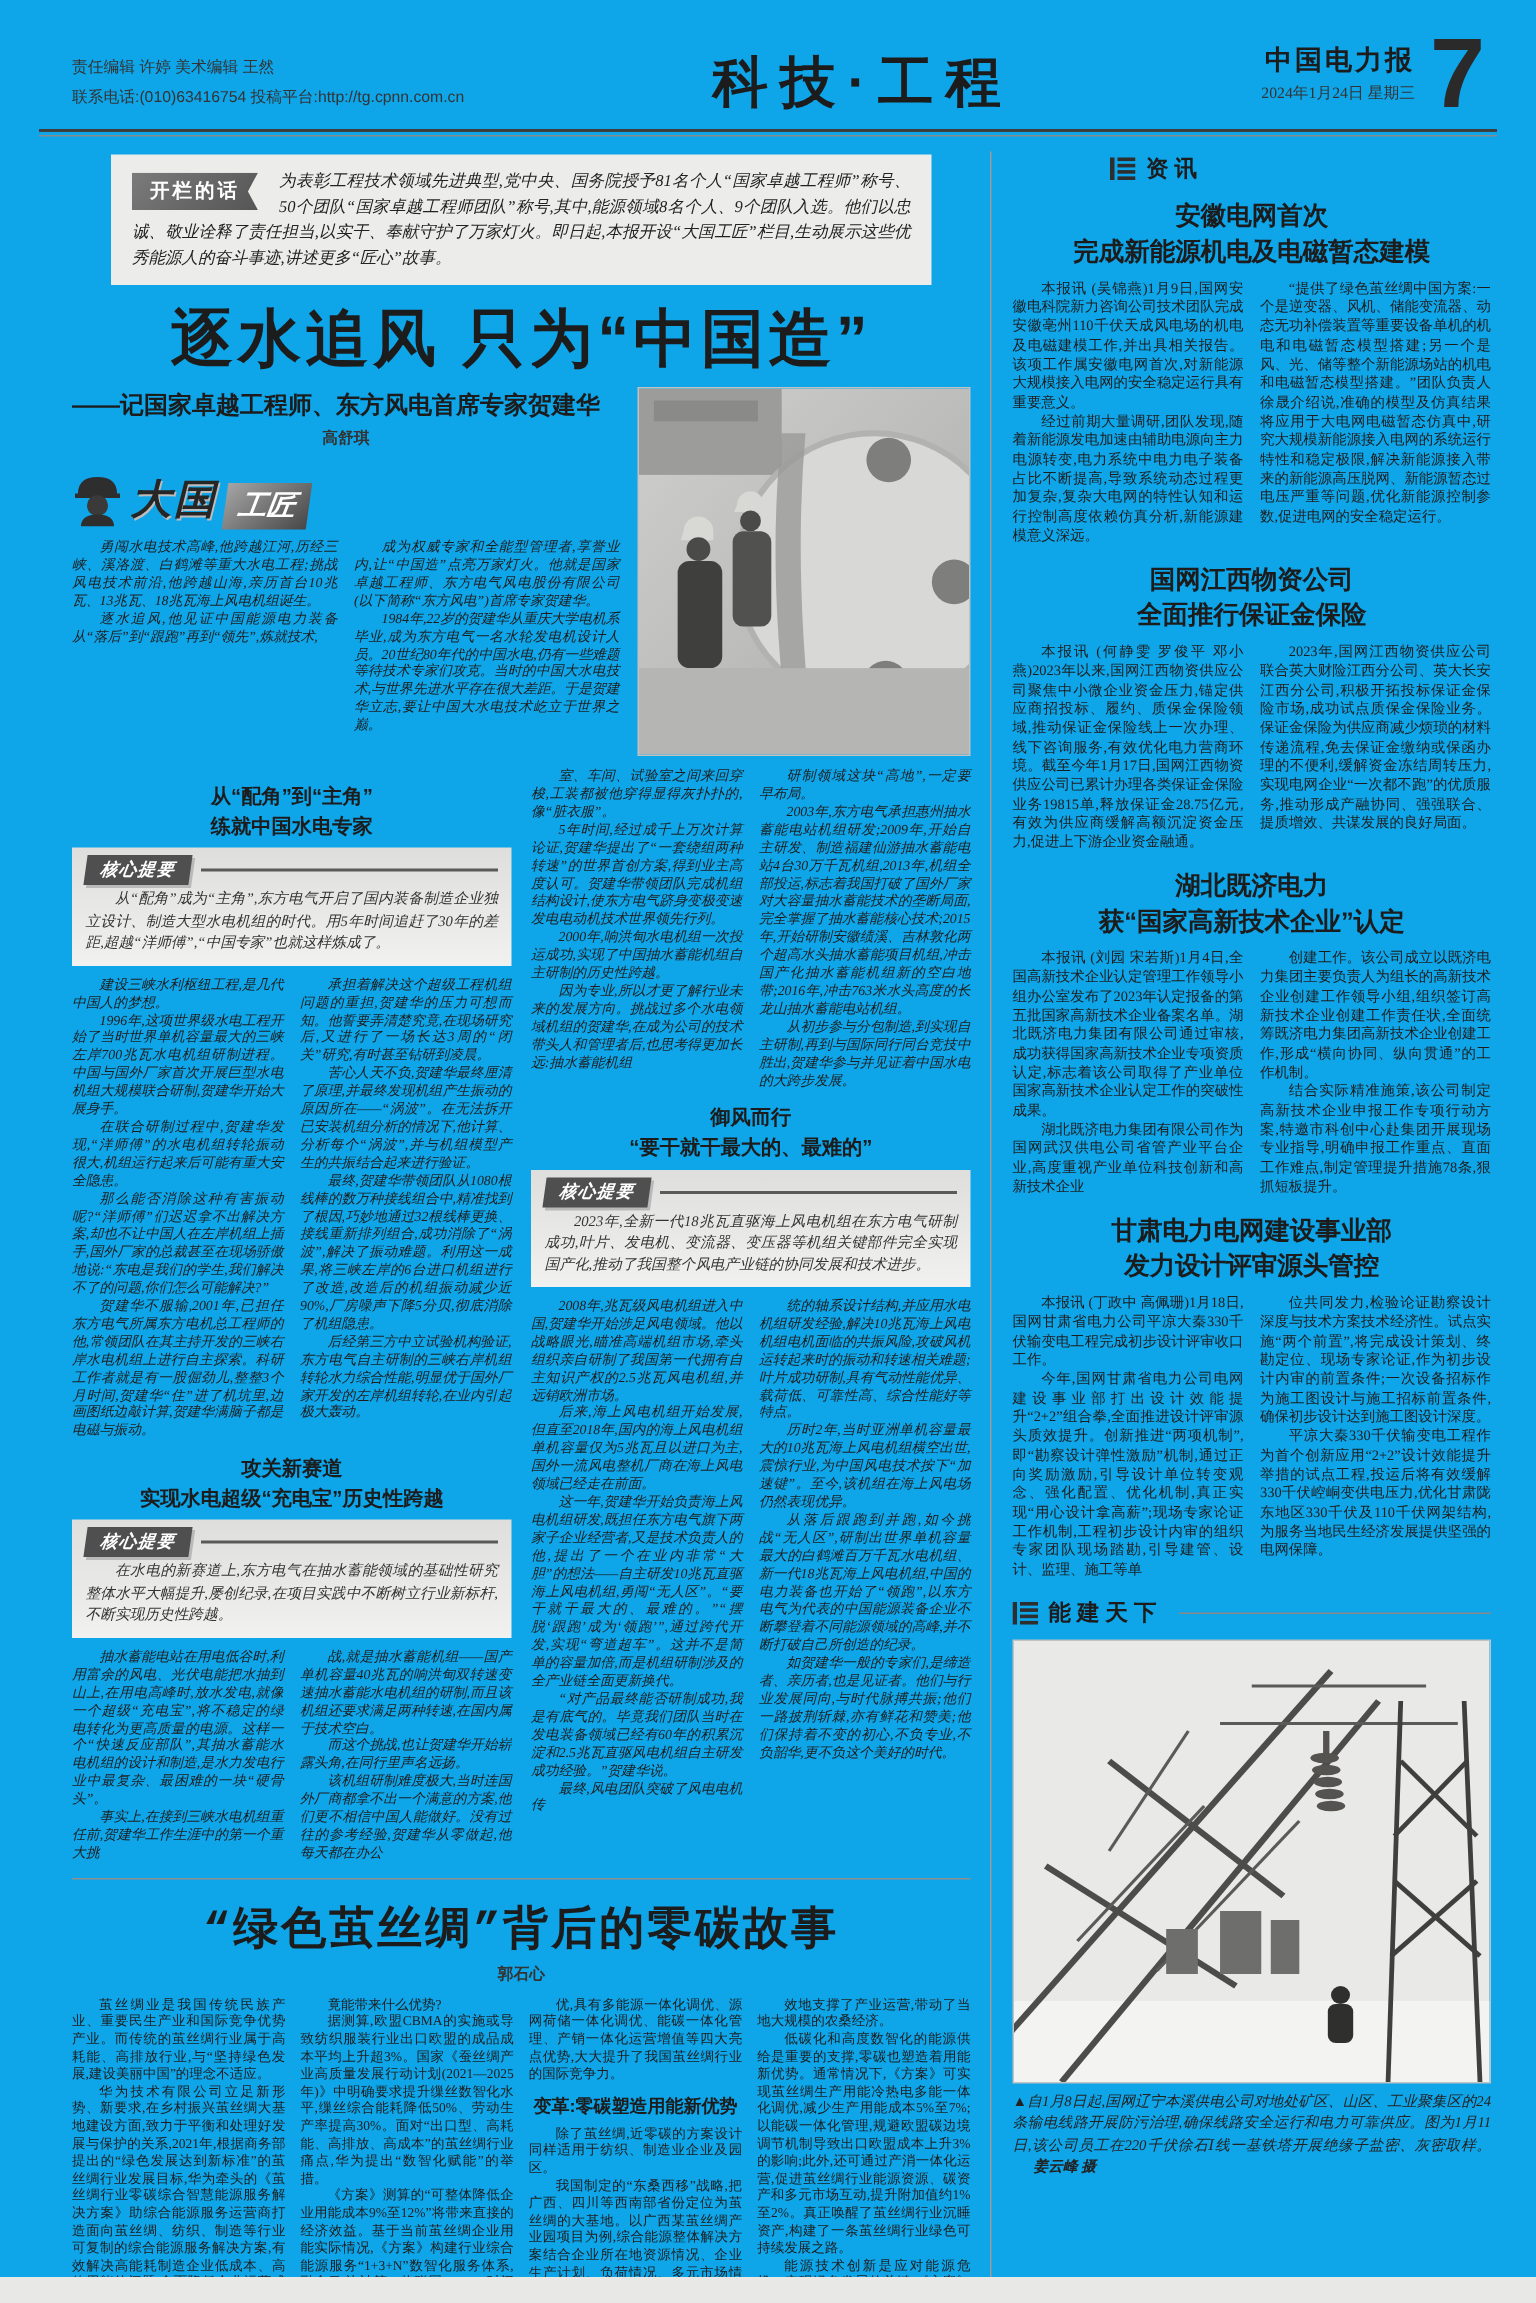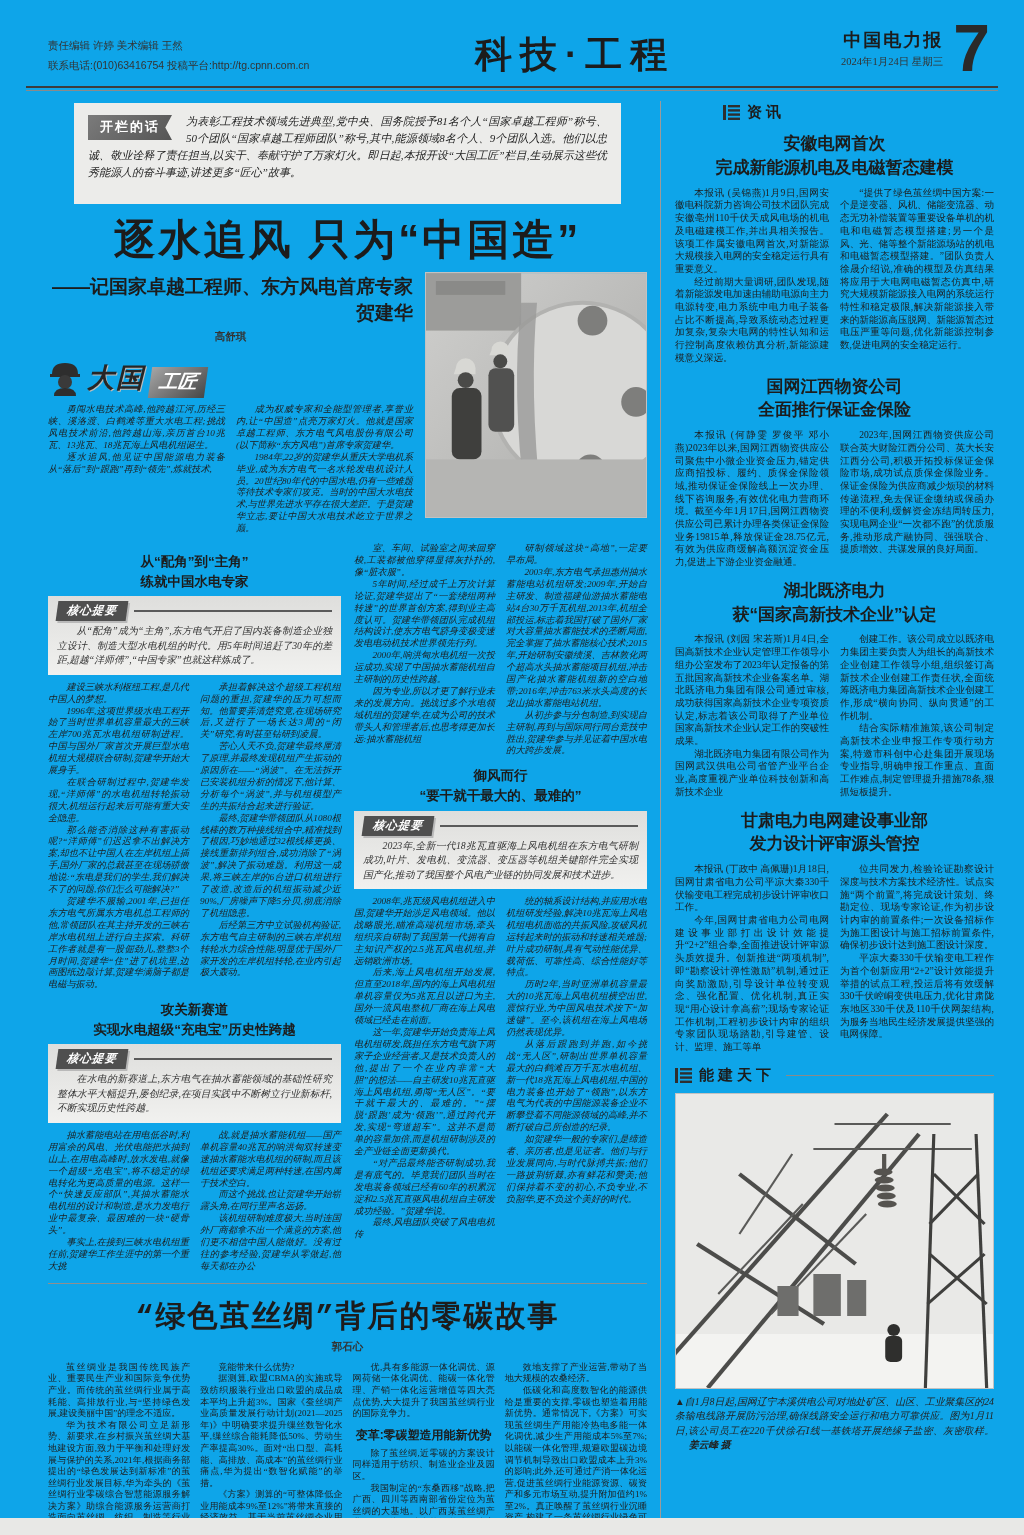--- a/index.html
+++ b/index.html
@@ -15,31 +15,31 @@
   .paper-name{font-size:18px;font-weight:bold;letter-spacing:2px;}
   .paper-date{font-size:10.5px;color:#333;margin-top:3px;}
   .page-num{font-size:66px;font-weight:bold;line-height:.85;color:#2a2a2a;font-family:"Liberation Sans",sans-serif;}
   .rule-thick{border-top:2px solid #3d3d3d;margin:4px 26px 0;}
   .rule-thin{border-top:1px solid #8a8a8a;margin:2px 26px 0;}
   
   .content{display:flex;margin:10px 30px 0 48px;}
   .main-col{width:612px;padding-right:13px;box-sizing:border-box;}
   .side-col{flex:1;border-left:1px solid #9b9b9b;padding-left:14px;box-sizing:border-box;}
   
-  .opening-note{background:#ececea;padding:10px 14px 23px;margin:2px 26px 8px;position:relative;}
+  .opening-note{background:#ececea;padding:10px 14px 9px;margin:2px 26px 8px;position:relative;}
   .note-label{float:left;background:linear-gradient(135deg,#7b7b7b,#555);color:#fff;font-weight:bold;
               font-size:13px;padding:3px 12px 4px;margin:2px 14px 2px 0;letter-spacing:2px;
               font-family:"Liberation Sans",sans-serif;clip-path:polygon(0 0,100% 0,92% 50%,100% 100%,0 100%);}
   .note-text{font-size:11px;line-height:17px;color:#222;font-style:italic;text-align:justify;display:block;}
   
   .main-title{font-size:42px;font-weight:900;text-align:center;letter-spacing:3px;margin:8px 0 4px;
               font-family:"Liberation Sans","DejaVu Sans",sans-serif;}
   .intro-row{display:flex;gap:12px;margin-top:2px;}
   .intro-left{flex:1;min-width:0;}
-  .main-subtitle{font-size:19px;font-weight:bold;text-align:right;margin:2px 0 4px;
+  .main-subtitle{font-size:16px;font-weight:bold;text-align:left;margin:2px 0 4px;
                  font-family:"Liberation Sans",sans-serif;}
   .main-author{font-size:10.5px;font-weight:bold;text-align:center;color:#333;margin-bottom:6px;}
   .photo-main{width:222px;height:246px;flex:0 0 auto;border:1px solid #c2c2c2;box-sizing:border-box;}
   .craftsman-badge{display:flex;align-items:flex-end;gap:5px;margin:2px 0 8px;height:46px;}
   .badge-t1{font-size:27px;font-weight:900;font-style:italic;color:#262626;letter-spacing:2px;
             font-family:"Liberation Sans",sans-serif;text-shadow:1px 1px 0 #bdbdbd;}
   .badge-t2{font-size:19px;font-weight:900;font-style:italic;color:#fff;
             background:linear-gradient(135deg,#a5a5a5,#474747);padding:2px 9px 3px;
             transform:translateY(2px) skewX(-8deg);font-family:"Liberation Sans",sans-serif;}
   .cols2{display:flex;gap:11px;font-style:italic;}
@@ -60,21 +60,21 @@
   .bottom-article{border-top:1px solid #8f8f8f;margin-top:10px;padding-top:4px;}
   .bottom-title{font-size:30px;font-weight:900;text-align:center;letter-spacing:2px;margin:8px 0 3px;
                 font-family:Liberation Mono, monospace;}
   .bottom-author{font-size:10.5px;font-weight:bold;text-align:center;color:#333;margin-bottom:8px;}
   .cols4{display:flex;gap:10px;}
   .cols4 .col p{font-size:9px;line-height:11.6px;}
   .col-subhead{font-size:12px;font-weight:bold;text-align:center;margin:7px 0 4px;
                font-family:"Liberation Sans",sans-serif;}
   
   .side-header{display:flex;align-items:center;gap:7px;font-size:15px;font-weight:bold;letter-spacing:4px;
-               font-family:"Liberation Sans",sans-serif;margin:2px 0 4px;padding-left:48px;}
+               font-family:"Liberation Sans",sans-serif;margin:2px 17px 4px;padding-left:48px;}
   .glyph-icon{width:17px;height:17px;flex:0 0 auto;}
   .side-article{margin-bottom:10px;}
   .side-title{font-size:17px;font-weight:bold;text-align:center;line-height:1.4;margin:10px 0 7px;
               font-family:"Liberation Sans",sans-serif;}
   .scols{display:flex;gap:11px;}
   .scol{flex:1;min-width:0;}
   .scol p{font-size:9.6px;line-height:12.7px;margin:0;text-indent:2em;text-align:justify;color:#1d1d1d;}
   .energy-header{display:flex;align-items:center;gap:7px;font-size:15px;font-weight:bold;letter-spacing:4px;
                  font-family:"Liberation Sans",sans-serif;margin:12px 0 8px;}
   .energy-header .hline{flex:1;height:1px;background:#8a8a8a;margin-left:4px;}

